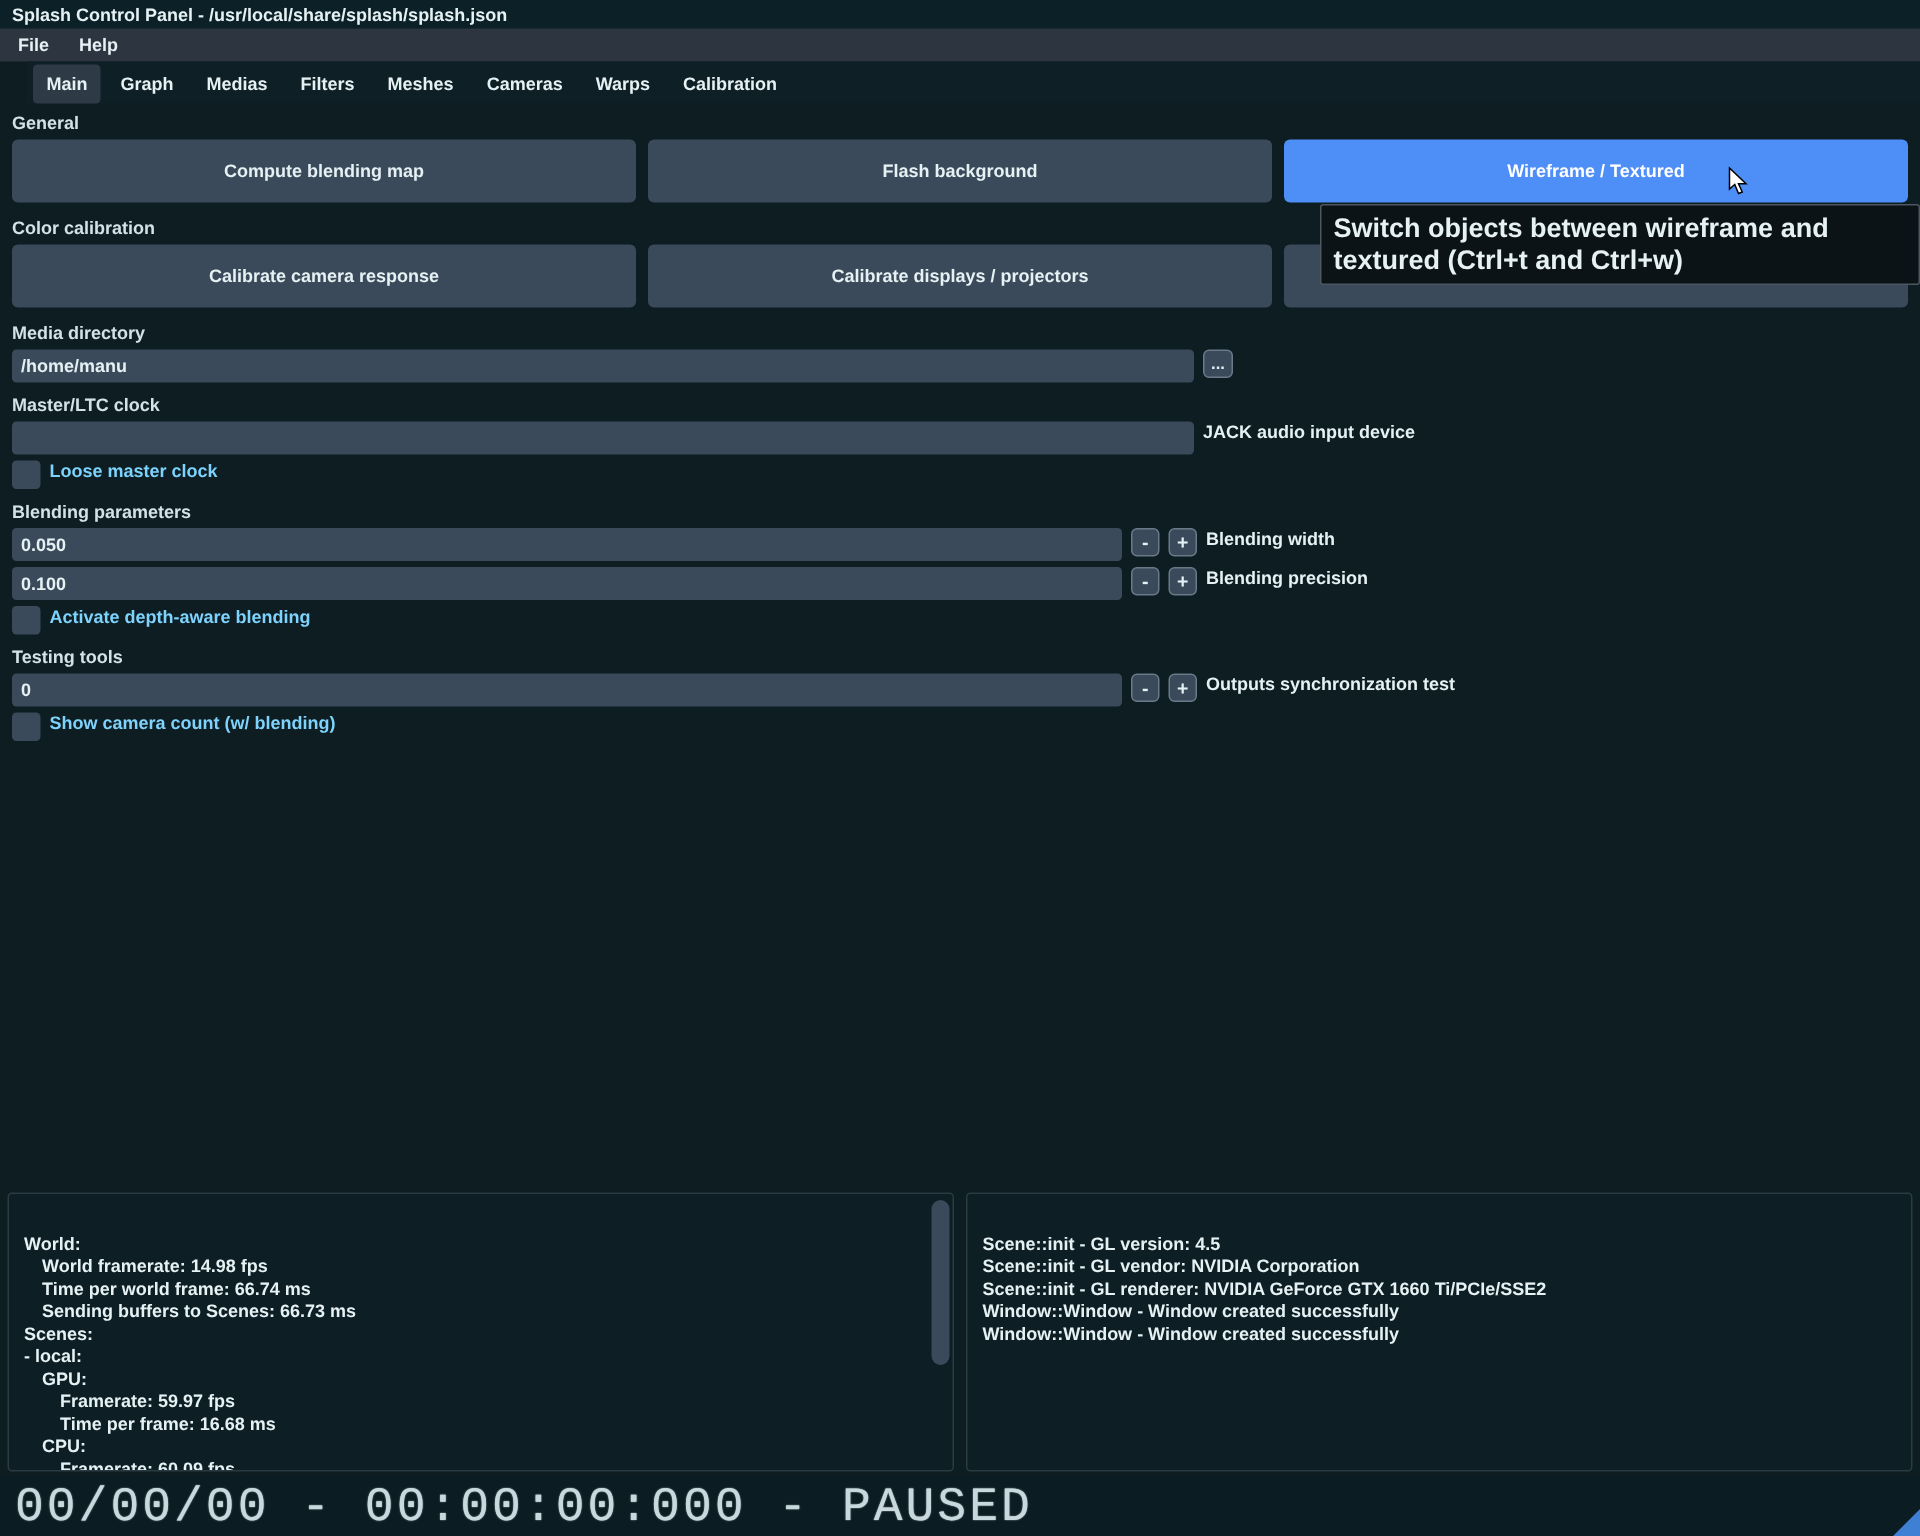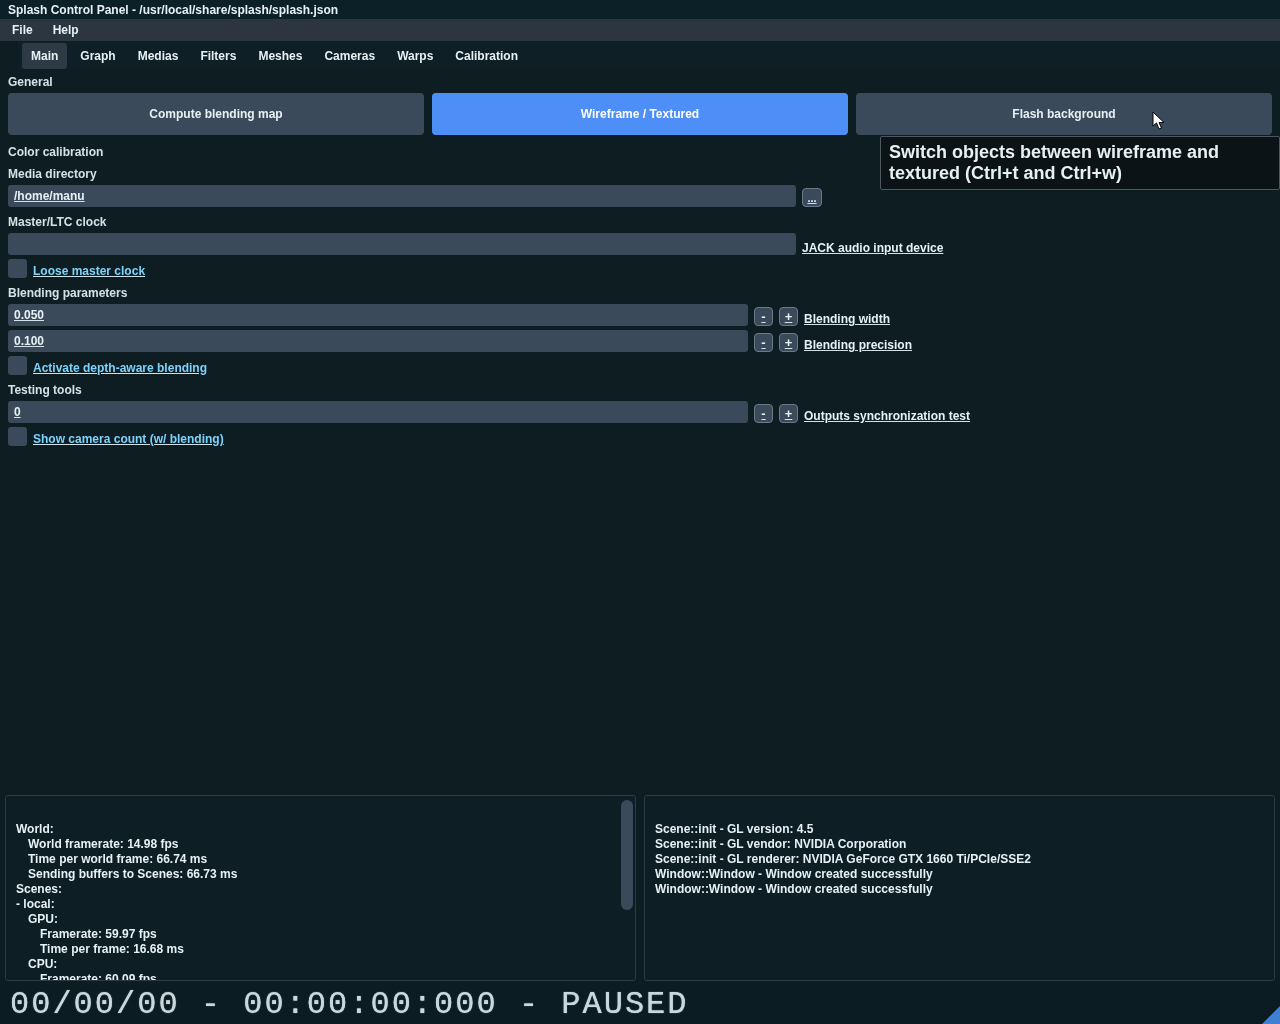--- a/index.html
+++ b/index.html
@@ -103,24 +103,23 @@
     height: 19px;
     color: #e6f1f4;
     font-weight: bold;
     display: flex;
     align-items: center;
     justify-content: center;
     font-size: 11px;
   }
   .row {
     display: flex;
-    align-items: flex-end;
+    align-items: flex-start;
     gap: 6px;
     margin-bottom: 4px;
-    text-decoration: underline;
   }
   .checkbox {
     width: 19px;
     height: 19px;
     background: #3b4a5a;
     border-radius: 3px;
     flex-shrink: 0;
   }
   .check-label {
     font-weight: bold;
@@ -246,25 +245,30 @@
   <div class="tab">Cameras</div>
   <div class="tab">Warps</div>
   <div class="tab">Calibration</div>
 </div>
 
 <div class="content">
 
   <div class="section-label">General</div>
   <div class="btn-row">
     <div class="big-btn">Compute blending map</div>
+    <div class="big-btn">Flash background</div>
     <div class="big-btn highlight">Wireframe / Textured</div>
-    <div class="big-btn">Flash background</div>
   </div>
 
   <div class="section-label">Color calibration</div>
+  <div class="btn-row">
+    <div class="big-btn">Calibrate camera response</div>
+    <div class="big-btn">Calibrate displays / projectors</div>
+    <div class="big-btn">Activate correction</div>
+  </div>
 
   <div class="section-label">Media directory</div>
   <div class="row">
     <input class="text-input" style="flex: 0 0 788px;" value="/home/manu">
     <div class="browse-btn">...</div>
   </div>
 
   <div class="section-label">Master/LTC clock</div>
   <div class="row">
     <input class="text-input" style="flex: 0 0 788px;">

